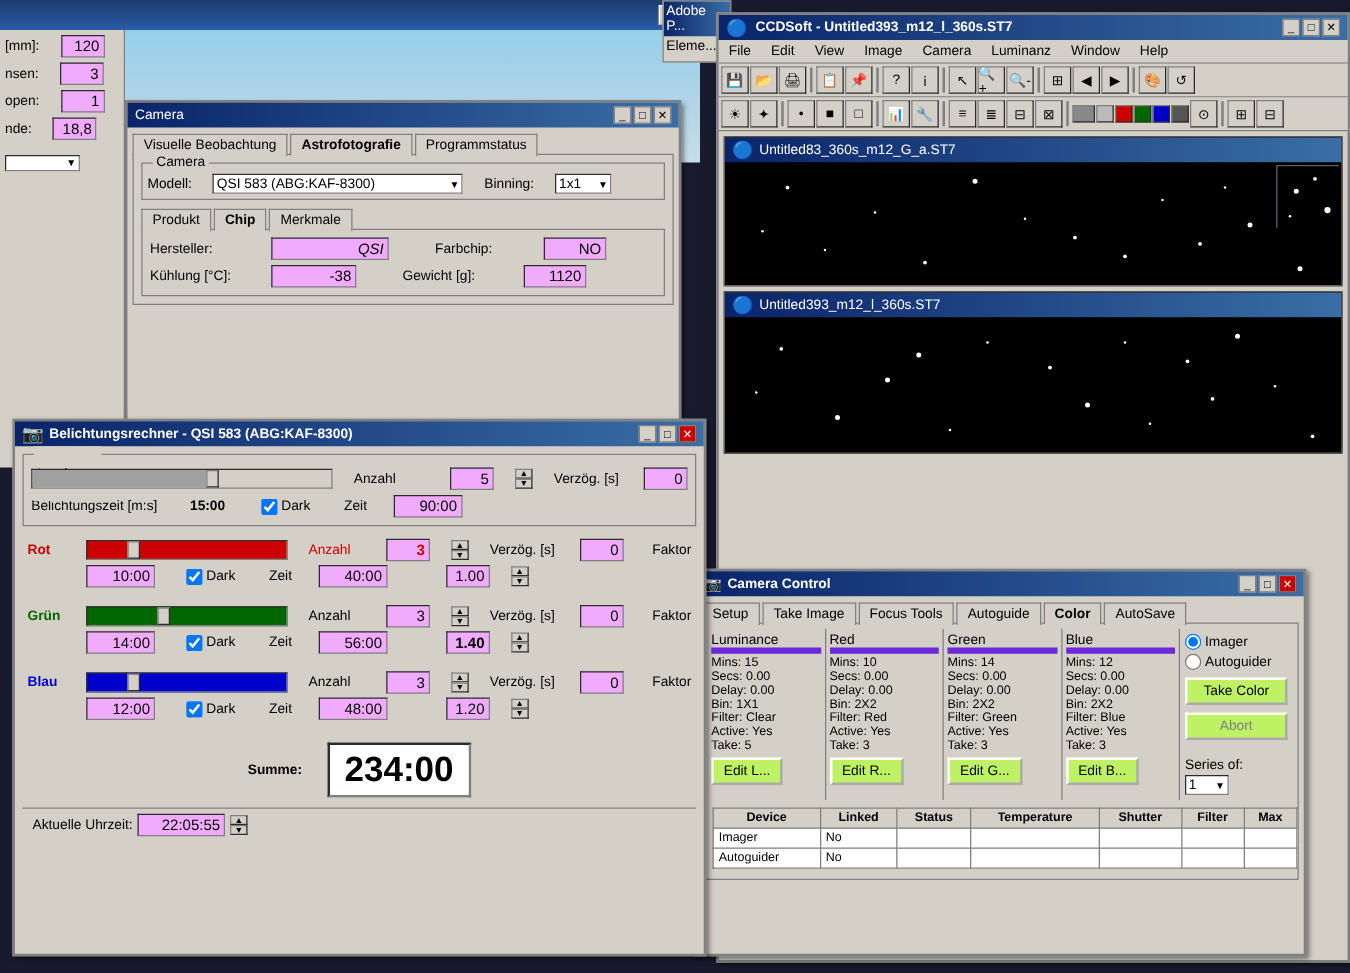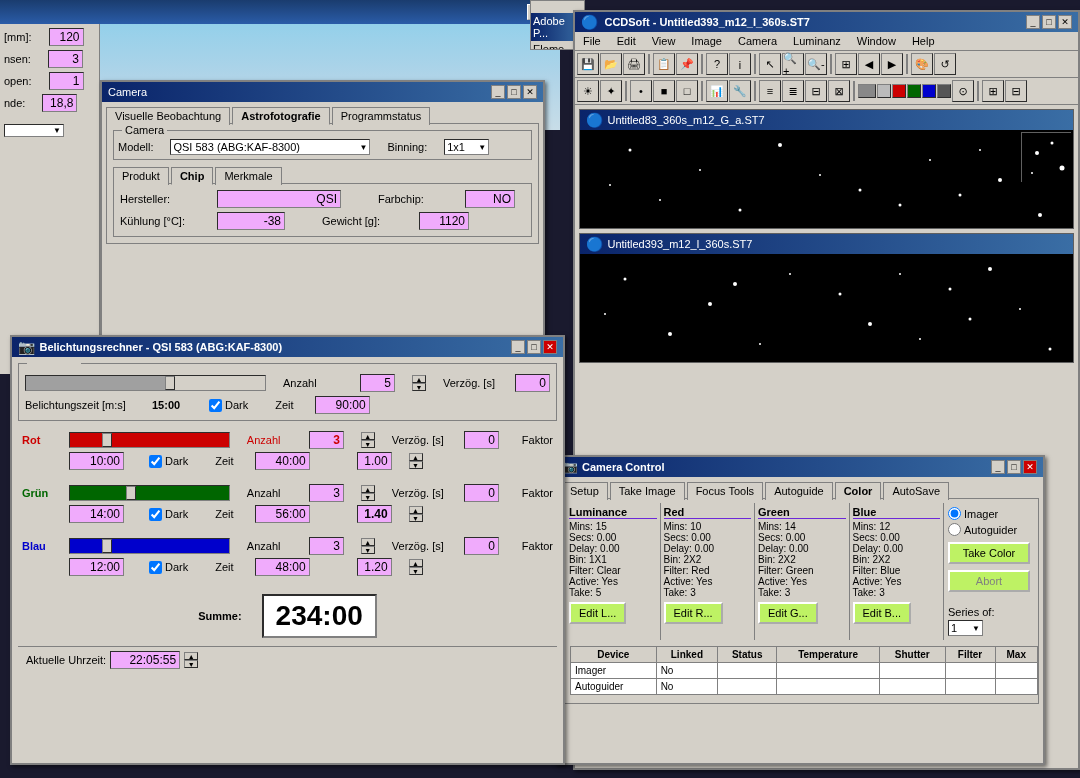--- a/index.html
+++ b/index.html
@@ -81,21 +81,21 @@
       cursor: pointer; font-size: 11px; border-bottom: none;
       margin-right: 2px; position: relative; top: 1px;
     }
     .tab.active {
       background: #d4d0c8; border-bottom: 1px solid #d4d0c8; z-index: 2;
       font-weight: bold;
     }
     .tab-content {
       border: 1px solid #808080; background: #d4d0c8; padding: 6px;
     }
-    .color-col-header { font-weight: bold; font-size: 11px; border-bottom: 1px solid #6d28d9; margin-bottom: 2px; }
+    .color-col-header { font-weight: normal; font-size: 11px; border-bottom: 5px solid #6d28d9; margin-bottom: 2px; }
     .color-val { font-size: 10px; }
 
     
     .device-table { width: 100%; border-collapse: collapse; margin: 4px; }
     .device-table th { background: #d4d0c8; border: 1px solid #808080; padding: 2px 4px; font-size: 10px; }
     .device-table td { border: 1px solid #808080; padding: 2px 4px; font-size: 10px; background: white; }
 
     
     .belicht-window {
       position: absolute; top: 335px; left: 10px; width: 555px; height: 430px;
@@ -420,21 +420,21 @@
         <div class="tab active">
           <span>Chip</span>
         </div>
         <div class="tab">
           <span>Merkmale</span>
         </div>
       </div>
       <div class="tab-content">
         <div class="row" style="margin-bottom:4px;">
           <span class="label" style="width:80px;">Hersteller:</span>
-          <div class="input-field" style="width:124px;">QSI</div>
+          <div class="input-field" style="width:94px;font-style:italic;">QSI</div>
           <span class="label" style="width:70px; margin-left:20px;">Farbchip:</span>
           <div class="input-field" style="width:50px;">NO</div>
         </div>
         <div class="row">
           <span class="label" style="width:80px;">Kühlung [°C]:</span>
           <div class="input-field" style="width:68px;">-38</div>
           <span class="label" style="width:80px; margin-left:20px;">Gewicht [g]:</span>
           <div class="input-field" style="width:50px;">1120</div>
         </div>
       </div>
@@ -756,19 +756,19 @@
               <td></td>
             </tr>
           </tbody>
         </table>
       </div>
     </div>
   </div>
 </div>
 
 <div style="position:absolute;top:0;left:530px;width:55px;height:50px;background:#d4d0c8;border:1px solid #808080;z-index:8;overflow:hidden;">
-  <div style="background:linear-gradient(to right,#0a246a,#3a6ea5);color:white;font-size:9px;padding:2px;margin-top:12px;">
+  <div style="background:linear-gradient(to right,#0a246a,#3a6ea5);color:white;font-size:9px;padding:2px;">
     <span>Adobe P...</span>
   </div>
   <div style="font-size:9px;padding:2px;">
     <span>Eleme...</span>
   </div>
 </div>
 
 </body></html>

